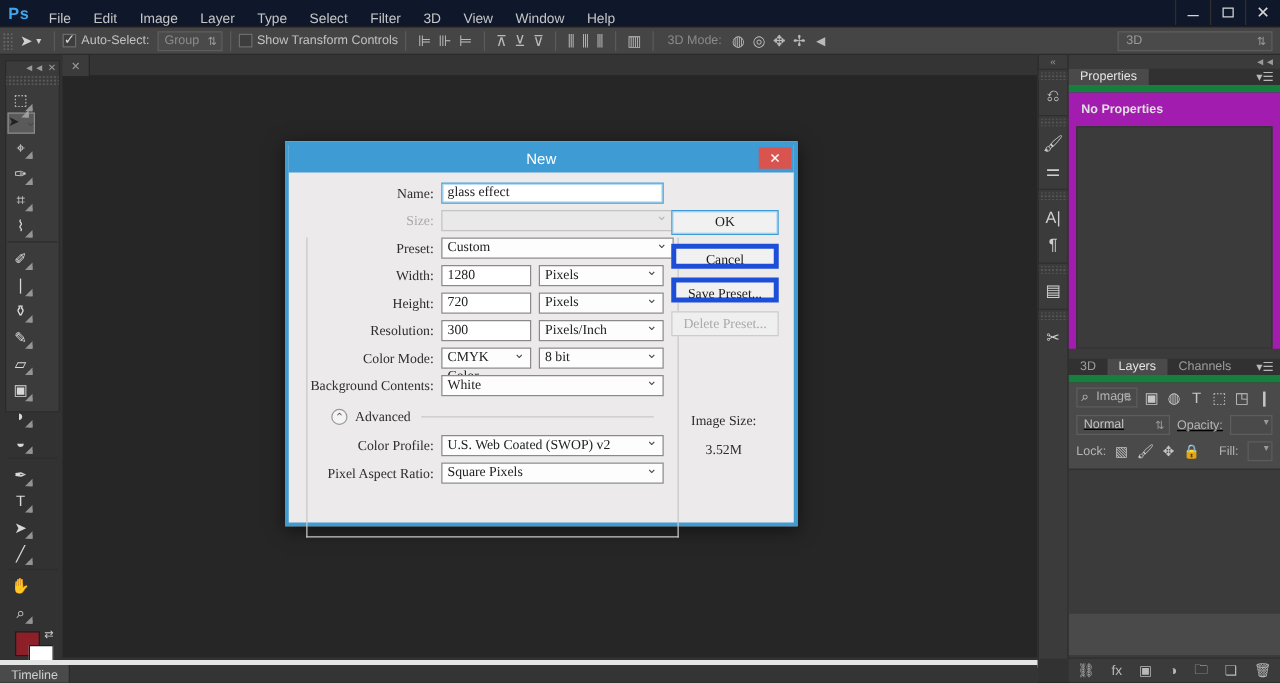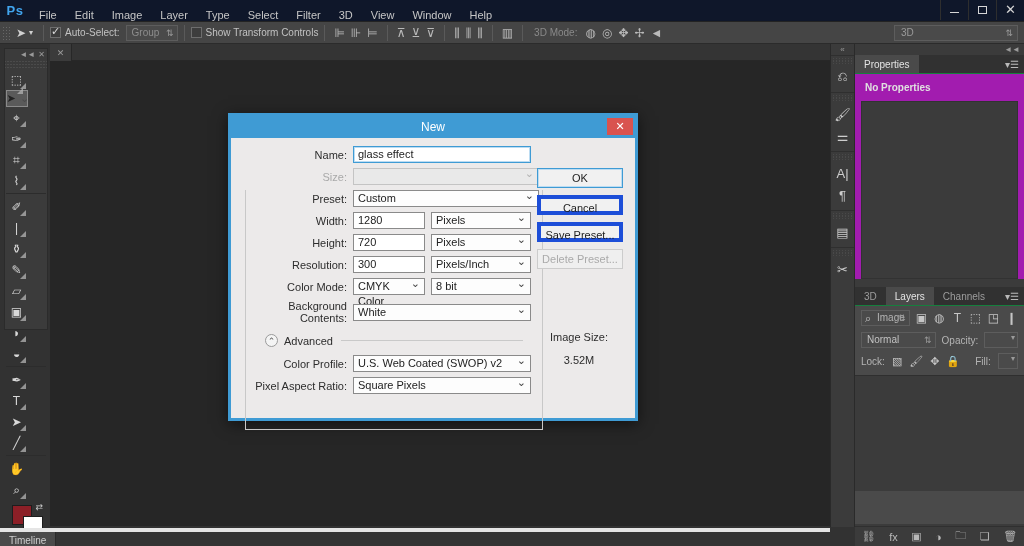--- a/index.html
+++ b/index.html
@@ -153,37 +153,37 @@
     background-size:3px 3px; background-position:center; opacity:.6; margin-bottom:2px;
   }
   .dockicon{
     height:22px; display:flex; align-items:center; justify-content:center;
     color:#cdcdcd; font-size:13px;
   }
 
   
   .rightcol{ position:absolute; right:0; top:44px; width:169px; height:502px; background:#3b3b3b;}
   .panel-collapse{ height:11px; text-align:right; padding-right:4px; color:#9a9a9a; font-size:8px; line-height:11px;}
-  .panel-tabs{ display:flex; height:19px; background:#313131; border-bottom:1px solid #15803d; align-items:stretch;}
+  .panel-tabs{ display:flex; height:19px; background:#313131; border-bottom:6px solid #15803d; align-items:stretch;}
   .ptab{ padding:0 9px; display:flex; align-items:center; color:#9d9d9d; font-size:10px; }
   .ptab.active{ background:#4a4a4a; color:#e4e4e4; }
   .ptab-menu{ margin-left:auto; padding-right:5px; display:flex; align-items:center; color:#b9b9b9; font-size:10px;}
   .panel-body{ background:#a21caf; }
   .no-props{ color:#e0e0e0; font-size:10px; font-weight:bold; padding:8px 10px; }
   .props-blank{ background:#3b3b3b; border:1px solid #323232; height:178px; margin:0 6px; }
 
   .layers-row{ display:flex; align-items:center; gap:5px; padding:4px 6px; }
   .kind-select{
     height:16px; width:56px; background:#4a4a4a; border:1px solid #5d5d5d;
     color:#b4b4b4; font-size:10px; padding-left:15px; line-height:14px; position:relative;
   }
   .kind-select::before{ content:"⌕"; position:absolute; left:3px; top:0px; font-size:11px; color:#c2c2c2;}
   .kind-select::after{ content:"⇅"; position:absolute; right:3px; top:0px; font-size:9px; color:#9a9a9a;}
   .filter-ico{ color:#c6c6c6; font-size:12px; width:16px; text-align:center;}
-  .blend-row{ display:flex; align-items:center; gap:6px; padding:2px 6px; }
+  .blend-row{ display:flex; align-items:center; gap:6px; padding:2px 6px;text-decoration:underline; }
   .blend-select{
     height:16px; width:88px; background:#4a4a4a; border:1px solid #5d5d5d;
     color:#c2c2c2; font-size:10px; padding-left:5px; line-height:14px; position:relative;
   }
   .blend-select::after{ content:"⇅"; position:absolute; right:3px; top:0px; font-size:9px; color:#9a9a9a;}
   .mini-label{ color:#b4b4b4; font-size:10px; }
   .mini-field{
     height:16px; width:40px; background:#4a4a4a; border:1px solid #5d5d5d;
     position:relative;
   }
@@ -203,21 +203,21 @@
     background:#eceaea; border:3px solid #3f9bd4; box-shadow:0 3px 14px rgba(0,0,0,.55);
   }
   .dlg-title{
     height:22px; background:#3f9bd4; display:flex; align-items:center; justify-content:center;
     position:relative; color:#ffffff; font-size:12px;
   }
   .dlg-close{
     position:absolute; right:2px; top:2px; width:26px; height:17px; background:#d9534f;
     color:#fff; font-size:11px; display:flex; align-items:center; justify-content:center;
   }
-  .dlg-body{ position:relative; padding:8px 12px 0 12px; }
+  .dlg-body{ position:relative; padding:8px 12px 0 12px;font-family:Liberation Serif, serif; }
   .row{ display:flex; align-items:center; margin-bottom:5px; }
   .lbl{ width:110px; text-align:right; padding-right:6px; color:#2d2d2d; font-size:11px; }
   .lbl.dim{ color:#a9a9a9; }
   .inp{
     height:17px; background:#ffffff; border:1px solid #8a8a8a; color:#222;
     font-size:11px; padding:0 4px; line-height:15px;
   }
   .inp.focus{ border:1px solid #3f9bd4; box-shadow:0 0 0 1px #bcdcf2 inset;}
   .sel{
     height:17px; background:#fdfdfd; border:1px solid #8a8a8a; color:#222;

